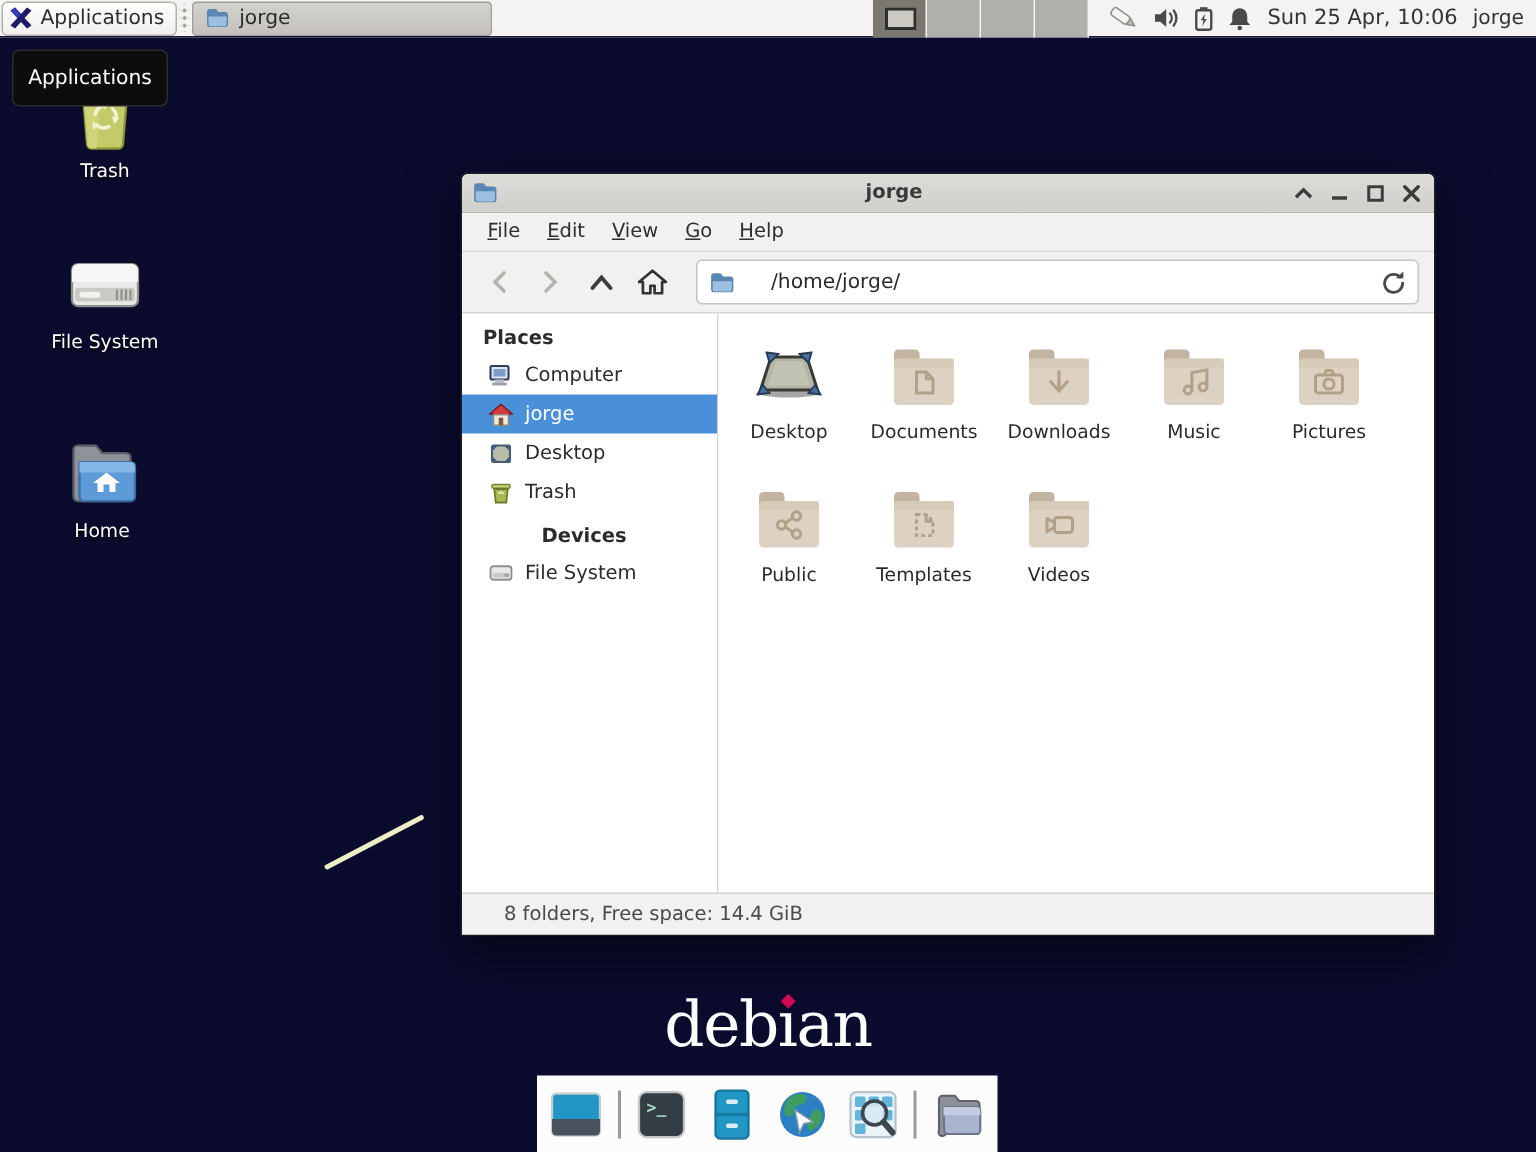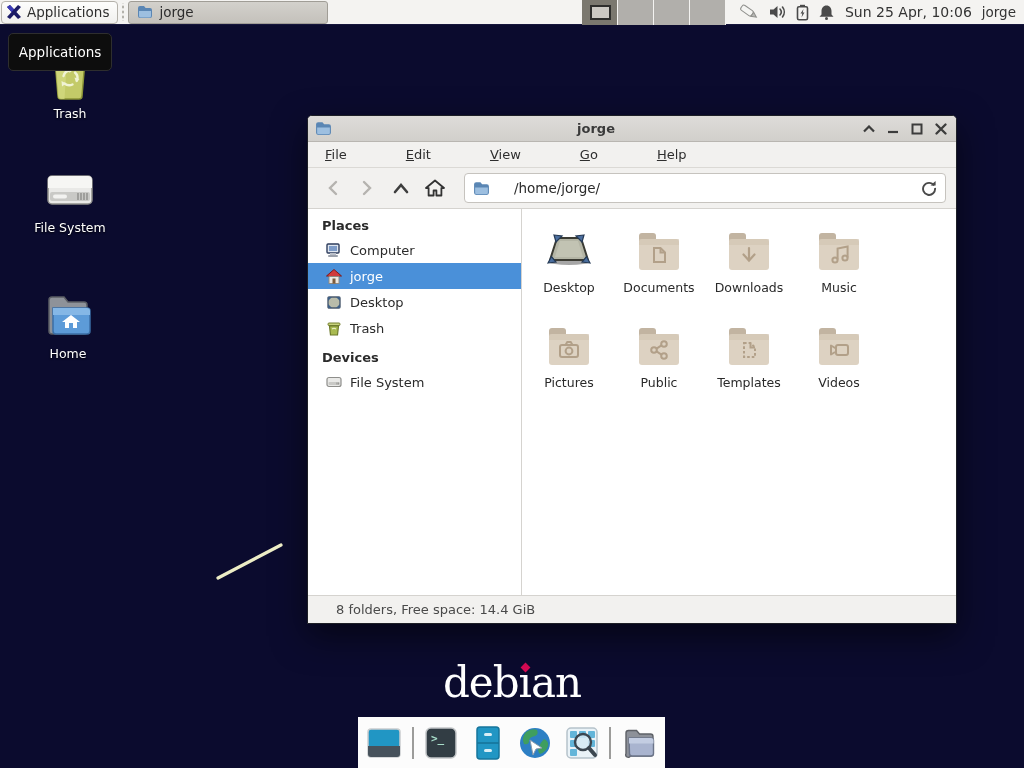--- a/index.html
+++ b/index.html
@@ -50,31 +50,31 @@
   
   .window { position:absolute; left:307px; top:115px; width:650px; height:509px; background:#f2f1ef;
             border:1px solid #1d1f26; border-radius:5px 5px 0 0; box-shadow:0 12px 34px rgba(0,0,0,.55);
             z-index:10; display:flex; flex-direction:column; }
   .titlebar { height:26px; background:linear-gradient(#dedcd9,#d1cfcb); border-radius:4px 4px 0 0;
               display:flex; align-items:center; padding:0 7px; border-bottom:1px solid #b9b6b1; }
   .titlebar .win-title { flex:1; text-align:center; font-weight:bold; font-size:13px; color:#3a3a3a; }
   .win-btns { display:flex; gap:7px; }
   .win-btn { width:17px; height:17px; display:flex; align-items:center; justify-content:center; }
   .menubar { height:26px; background:#f2f1ef; display:flex; align-items:center; padding-left:8px;
-             border-bottom:1px solid #dbd9d5;gap:41px; }
+             border-bottom:1px solid #dbd9d5; }
   .menu-item { padding:3px 9px; font-size:13px; color:#2e2e2e; }
   .menu-item .mn { text-decoration:underline; }
   .toolbar { height:41px; background:#f2f1ef; display:flex; align-items:center; padding:0 8px;
              border-bottom:1px solid #d5d3cf; }
   .tool-btn { width:34px; height:28px; display:flex; align-items:center; justify-content:center; border-radius:3px; }
   .pathbar { flex:1; height:30px; margin-left:12px; margin-right:2px; background:#fff;
              border:1px solid #c6c3be; border-radius:4px; display:flex; align-items:center; padding:0 8px; gap:24px; }
   .pathbar .path-text { flex:1; font-size:13.5px; color:#2a2a2a; }
   .win-body { flex:1; display:flex; min-height:0; }
-  .sidebar { width:214px; background:#fff; border-right:1px solid #d5d3cf; padding-top:6px; }
+  .sidebar { width:171px; background:#fff; border-right:1px solid #d5d3cf; padding-top:6px; }
   .side-header { height:22px; line-height:22px; padding-left:14px; font-weight:bold; font-size:13px; color:#2b2b2b; }
   .side-row { height:26px; display:flex; align-items:center; gap:8px; padding-left:18px; font-size:13px; color:#2b2b2b; }
   .side-row.selected { background:#4a90d9; color:#fff; }
   .main-pane { flex:1; background:#fff; padding:18px 0 0 2px; display:flex; flex-wrap:wrap; align-content:flex-start; }
   .grid-cell { width:90px; height:95px; display:flex; flex-direction:column; align-items:center; }
   .grid-cell .flabel { margin-top:5px; font-size:12.5px; color:#2a2a2a; }
   .statusbar { height:28px; background:#f2f1ef; border-top:1px solid #d5d3cf; display:flex; align-items:center;
                padding-left:28px; font-size:13px; color:#4a4a4a; }
 
   
@@ -300,21 +300,21 @@
 
       <div class="side-row">
         <svg width="16" height="15" viewBox="0 0 16 15">
           <rect x="2" y="2" width="12" height="2.5" rx="1" fill="#c9d37e" stroke="#75812f" stroke-width="1"></rect>
           <path d="M3.5 5 h9 l-1 9 h-7 Z" fill="#a9ba50" stroke="#6d7a2c" stroke-width="1.2"></path>
           <path d="M6.2 8.2 a2.2 2.2 0 0 1 3.6 0" fill="none" stroke="#eef2d0" stroke-width="1.2"></path>
         </svg>
         <span>Trash</span>
       </div>
 
-      <div class="side-header" style="margin-top:6px;">Devices</div>
+      <div class="side-header" style="margin-top:6px;margin-left:39px;">Devices</div>
 
       <div class="side-row">
         <svg width="16" height="14" viewBox="0 0 16 14">
           <rect x="1" y="2.5" width="14" height="9" rx="2" fill="#e9e9e7" stroke="#8e8e8b" stroke-width="1.2"></rect>
           <rect x="2.5" y="7" width="11" height="3" rx="1" fill="#c9c9c6"></rect>
           <line x1="11" y1="7.5" x2="11" y2="9.5" stroke="#8e8e8b"></line>
             <line x1="12.7" y1="7.5" x2="12.7" y2="9.5" stroke="#8e8e8b"></line>
         </svg>
         <span>File System</span>
       </div>

